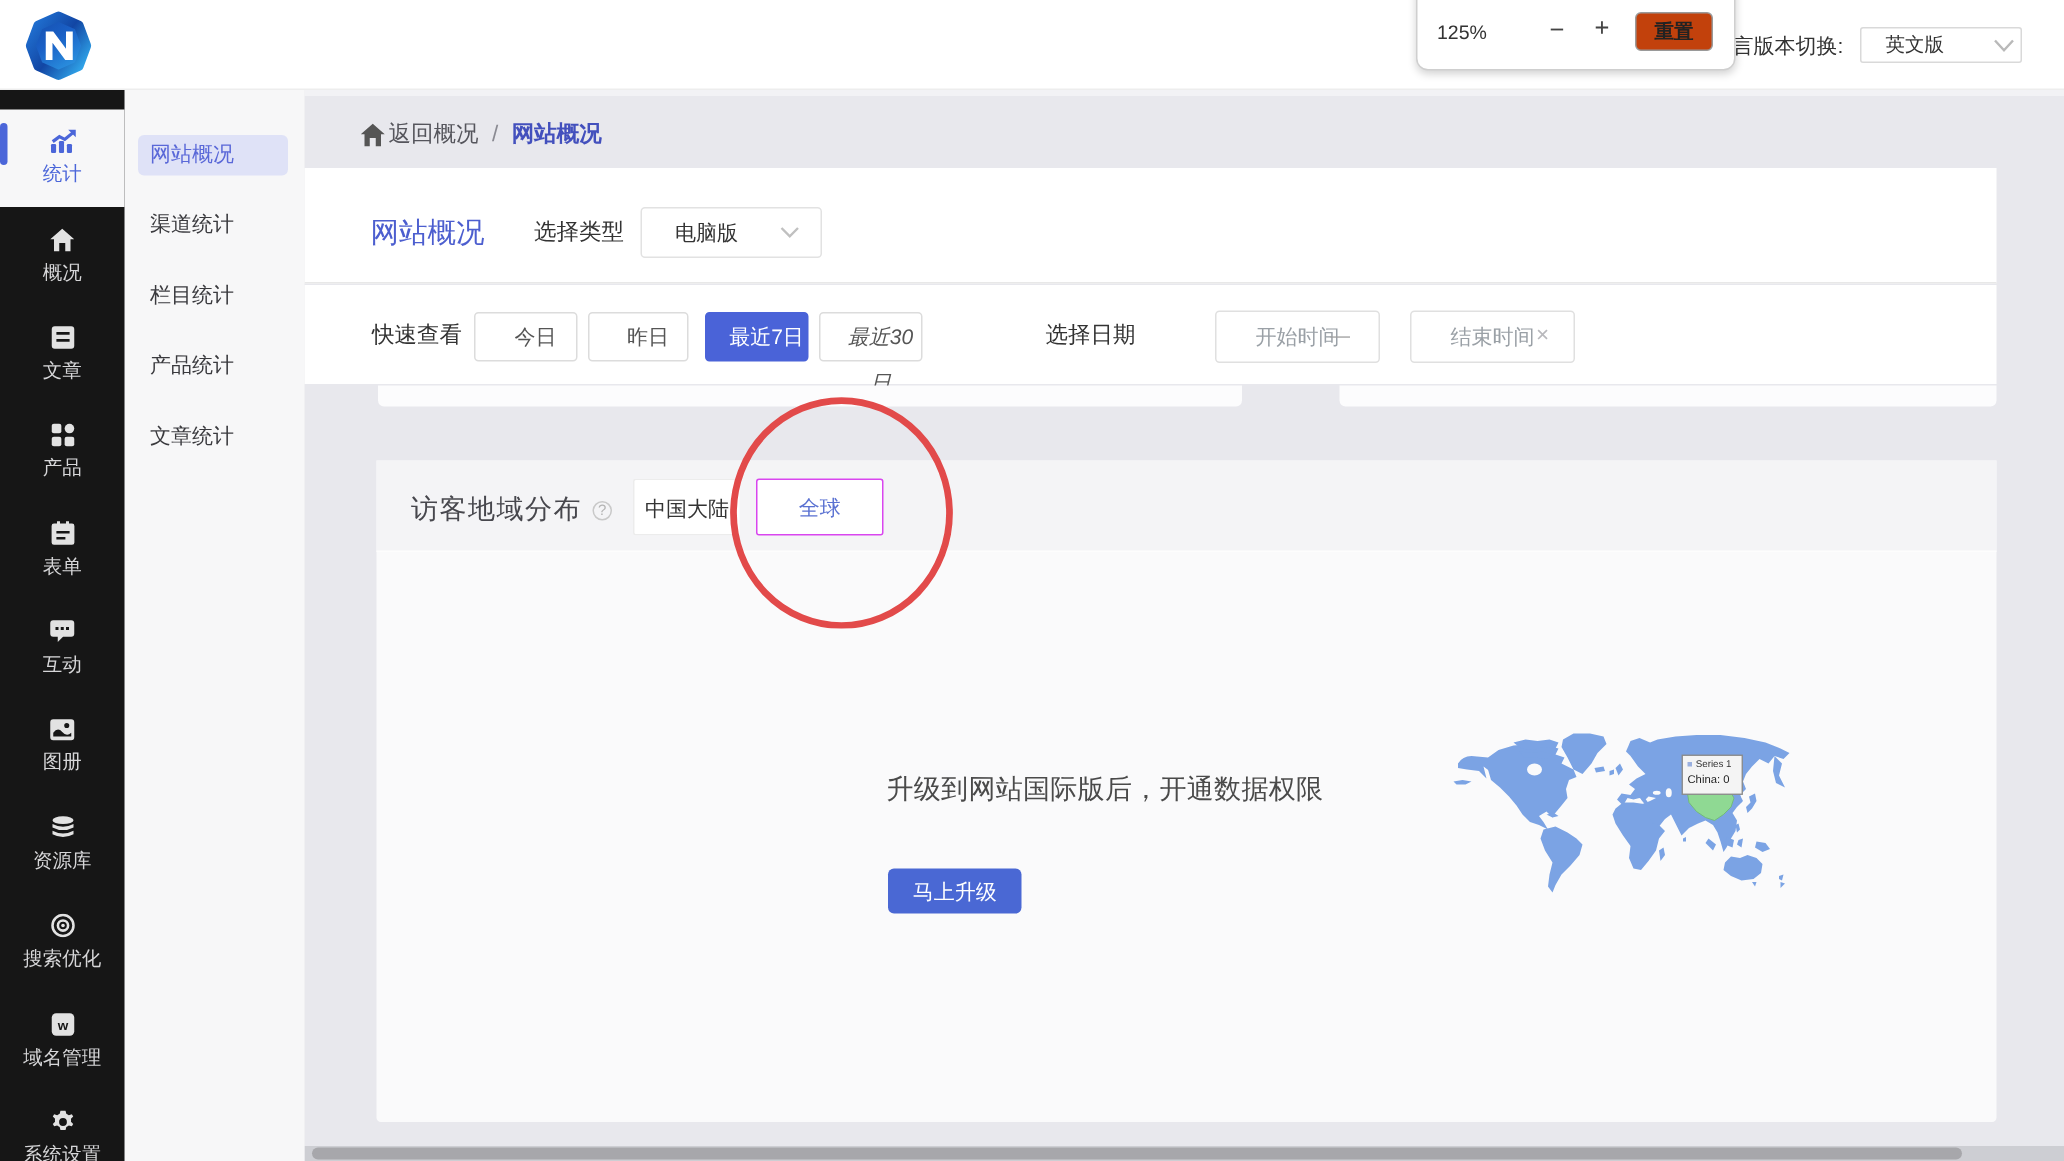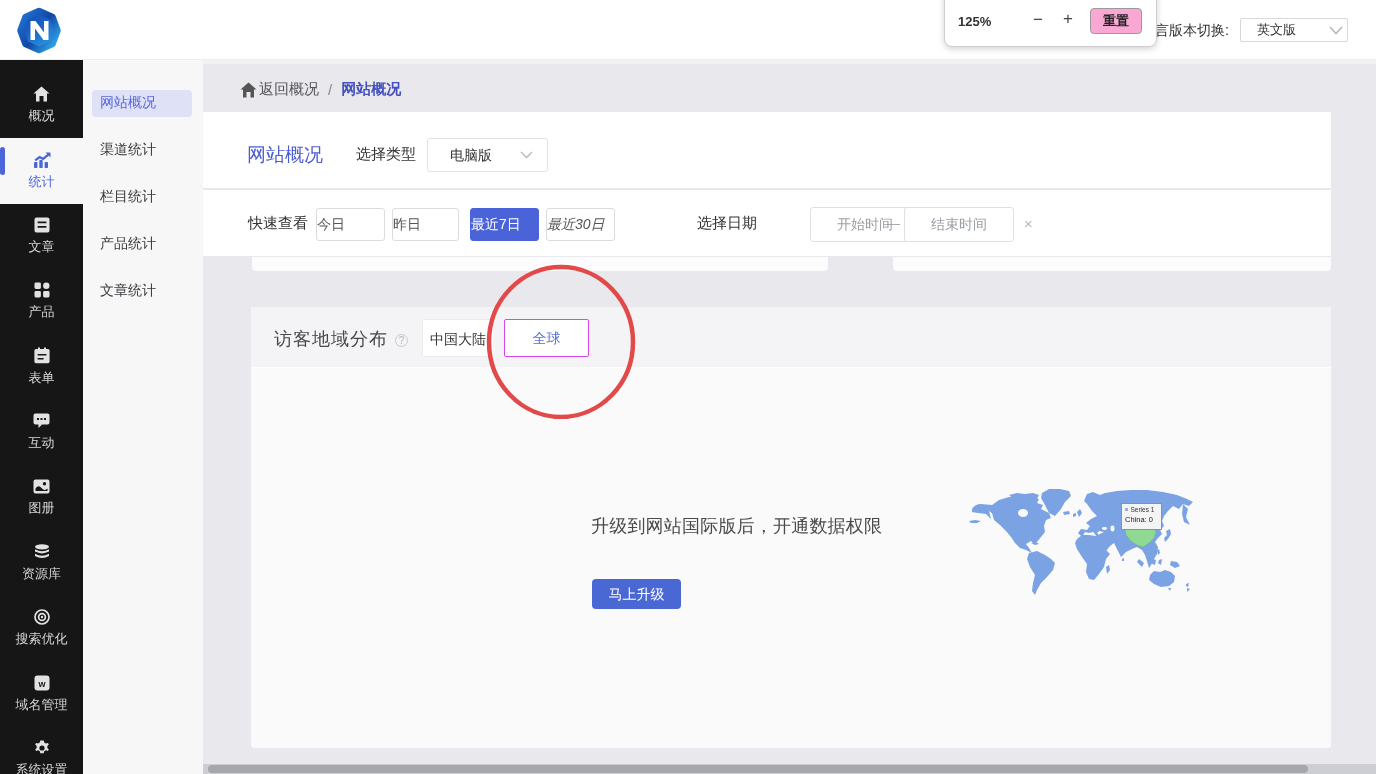--- a/index.html
+++ b/index.html
@@ -6,24 +6,24 @@
 html,body { width:1376px; height:774px; overflow:hidden; font-family:"Liberation Sans", sans-serif; }
 body { position:relative; background:#e8e8ed; }
 
 
 .topbar { position:absolute; left:0; top:0; width:1376px; height:60px; background:#fff; border-bottom:1px solid #ededed; z-index:30; }
 .logo { position:absolute; left:16px; top:7px; }
 .lang { position:absolute; left:1141px; top:0; height:60px; line-height:60px; font-size:14px; color:#333; }
 .langsel { position:absolute; left:1240px; top:18px; width:108px; height:24px; border:1px solid #d9d9d9; border-radius:2px; background:#fff; font-size:13px; color:#333; line-height:22px; padding-left:16px; }
 .langsel .chev { position:absolute; right:4px; top:7px; }
 .zoompop { position:absolute; left:944px; top:-14px; width:213px; height:61px; background:#fff; border:1px solid #cfcfcf; border-radius:8px; box-shadow:0 2px 6px rgba(0,0,0,.18); z-index:40; }
-.zoompop .pct { position:absolute; left:13px; top:27px; font-size:13px; color:#333;font-weight:bold; }
+.zoompop .pct { position:absolute; left:13px; top:27px; font-size:13px; color:#333; }
 .zoompop .minus { position:absolute; left:88px; top:23px; font-size:17px; color:#444; }
 .zoompop .plus { position:absolute; left:118px; top:22px; font-size:17px; color:#444; }
-.zoompop .reset { position:absolute; left:145px; top:21px; width:52px; height:26px; border:1px solid #9a9a9a; border-radius:4px; background:#f9a8d4; font-size:13px; font-weight:bold; color:#222; text-align:center; line-height:24px; }
+.zoompop .reset { position:absolute; left:145px; top:21px; width:52px; height:26px; border:1px solid #9a9a9a; border-radius:4px; background:#c2410c; font-size:13px; font-weight:bold; color:#222; text-align:center; line-height:24px; }
 
 
 .rail { position:absolute; left:0; top:60px; width:83px; height:714px; background:#161616; padding-top:13px; z-index:20; }
 .ritem { position:relative; width:83px; height:65.4px; display:flex; flex-direction:column; align-items:center; justify-content:center; color:#d6d6d8; }
 .ritem svg { margin-bottom:5px; }
 .ritem .lab { font-size:13px; letter-spacing:0; white-space:nowrap; }
 .ritem.active { background:#f7f7f8; color:#4b66d9; }
 .ritem.active .bar { position:absolute; left:0; top:9px; width:5px; height:28px; background:#4b66d9; border-radius:3px; }
 
 
@@ -39,21 +39,21 @@
 .crumbs svg { margin-right:2px; }
 .crumbs .sep { margin:0 9px; color:#8a8a92; }
 .crumbs .cur { color:#4350bd; font-weight:bold; }
 .row1 { position:absolute; left:0; top:52px; width:1128px; height:77px; background:#fff; border-bottom:1px solid #e8e8e8; }
 .row1 .title { position:absolute; left:44px; top:30px; font-size:19px; color:#4c5ecf; }
 .row1 .lab { position:absolute; left:153px; top:33px; font-size:15px; color:#333; }
 .sel { position:absolute; left:224px; top:26px; width:121px; height:34px; border:1px solid #e2e2e2; border-radius:3px; background:#fff; font-size:14px; color:#333; line-height:32px; padding-left:22px; }
 .sel .chev { position:absolute; right:14px; top:12px; }
 .row2 { position:absolute; left:0; top:130px; width:1128px; height:66px; background:#fff; }
 .row2 .lab { position:absolute; top:24px; font-size:15px; color:#333; }
-.qbtn { position:absolute; top:18px; height:33px; border:1px solid #dcdcdc; border-radius:3px; background:#fff; font-size:14px; color:#555; line-height:31px; }
+.qbtn { position:absolute; top:18px; height:33px; border:1px solid #dcdcdc; border-radius:3px; background:#fff; font-size:14px; color:#555; text-align:center; line-height:31px;padding-left:13px; }
 .qbtn.blue { background:#4a63d8; border-color:#4a63d8; color:#fff; }
 .dtbox { position:absolute; top:17px; width:110px; height:35px; border:1px solid #e0e0e0; border-radius:3px; background:#fff; font-size:14px; color:#9aa0a6; text-align:center; line-height:33px; }
 .substrip { position:absolute; top:197px; height:14px; background:#fcfcfd; border-radius:0 0 4px 4px; }
 
 
 .card { position:absolute; left:48px; top:247px; width:1080px; height:441px; background:#fafafb; border-radius:0 0 3px 3px; }
 .cardhead { position:absolute; left:0; top:0; width:1080px; height:61px; background:#f4f4f6; border-bottom:1px solid #fdfdfd; }
 .cardhead .title { position:absolute; left:23px; top:20px; font-size:18px; color:#47474d; letter-spacing:1px; }
 .cardhead .q { position:absolute; left:144px; top:27px; width:13px; height:13px; border:1px solid #c9c9c9; border-radius:50%; color:#b5b5b5; font-size:10px; text-align:center; line-height:12px; }
 .tab { position:absolute; top:12px; height:38px; background:#fff; font-size:14px; color:#333; text-align:center; line-height:38px; }
@@ -93,21 +93,21 @@
   </div>
   <div class="row2">
     <span class="lab" style="left:45px;">快速查看</span>
     <div class="qbtn" style="left:113px; width:69px;">今日</div>
     <div class="qbtn" style="left:189px; width:67px;">昨日</div>
     <div class="qbtn blue" style="left:267px; width:69px;">最近7日</div>
     <div class="qbtn" style="left:343px; width:69px;font-style:italic;">最近30日</div>
     <span class="lab" style="left:494px;">选择日期</span>
     <div class="dtbox" style="left:569px;margin-left:38px;">开始时间</div>
     <span style="position:absolute; left:684px; top:26px; color:#a0a0a0; font-size:13px;">—</span>
-    <div class="dtbox" style="left:701px;text-align:center;">结束时间</div>
+    <div class="dtbox" style="left:737px;text-align:center;">结束时间</div>
     <span style="position:absolute; left:821px; top:25px; color:#b9b9bd; font-size:15px;">×</span>
   </div>
   <div class="substrip" style="left:49px; width:576px;"></div>
   <div class="substrip" style="left:690px; width:438px;"></div>
 
   <div class="card">
     <div class="cardhead">
       <span class="title">访客地域分布</span>
       <span class="q">?</span>
       <div class="tab left">中国大陆</div>
@@ -189,38 +189,38 @@
   <svg class="redcircle" width="156" height="156" viewBox="0 0 156 156">
     <ellipse cx="78" cy="79" rx="72" ry="75" fill="none" stroke="#e24a4a" stroke-width="4.5"></ellipse>
   </svg>
 
   <div class="hscroll">
       <div class="thumb"></div>
     </div>
 </div>
 
 <div class="rail">
-  <div class="ritem">
-      <svg width="17" height="16" viewBox="0 0 17 16">
-        <path d="M8.5 0.5 L16.5 7.5 L14 7.5 L14 15.5 L10.5 15.5 L10.5 10 L6.5 10 L6.5 15.5 L3 15.5 L3 7.5 L0.5 7.5 Z" fill="#e2e2e2"></path>
-      </svg>
-      <span class="lab">概况</span>
-    </div>
   <div class="ritem active">
       <span class="bar"></span>
     <svg width="18" height="16" viewBox="0 0 18 16">
         <g fill="#4b66d9">
           <rect x="1" y="10" width="3.4" height="6" rx="0.8"></rect>
           <rect x="6.3" y="8" width="3.4" height="8" rx="0.8"></rect>
           <rect x="11.6" y="10" width="3.4" height="6" rx="0.8"></rect>
           <path d="M1.5 7.5 L6.5 3.8 L10 5.6 L15 1.6 L16.4 3.2 L10.3 8.2 L6.8 6.4 L2.8 9.3 Z"></path>
           <path d="M12.5 0.5 L17.5 0.5 L17.5 5.5 Z"></path>
         </g>
       </svg>
     <span class="lab">统计</span>
+    </div>
+  <div class="ritem">
+      <svg width="17" height="16" viewBox="0 0 17 16">
+        <path d="M8.5 0.5 L16.5 7.5 L14 7.5 L14 15.5 L10.5 15.5 L10.5 10 L6.5 10 L6.5 15.5 L3 15.5 L3 7.5 L0.5 7.5 Z" fill="#e2e2e2"></path>
+      </svg>
+      <span class="lab">概况</span>
     </div>
   <div class="ritem">
       <svg width="16" height="16" viewBox="0 0 16 16">
         <path d="M2.5 0.5 h11 a2 2 0 0 1 2 2 v11 a2 2 0 0 1 -2 2 h-11 a2 2 0 0 1 -2 -2 v-11 a2 2 0 0 1 2 -2 Z M3.6 4.4 h8.8 v1.8 h-8.8 Z M3.6 9 h8.8 v1.8 h-8.8 Z" fill="#e2e2e2" fill-rule="evenodd"></path>
       </svg>
       <span class="lab">文章</span>
     </div>
   <div class="ritem">
       <svg width="16" height="16" viewBox="0 0 16 16">
         <g fill="#e2e2e2">

